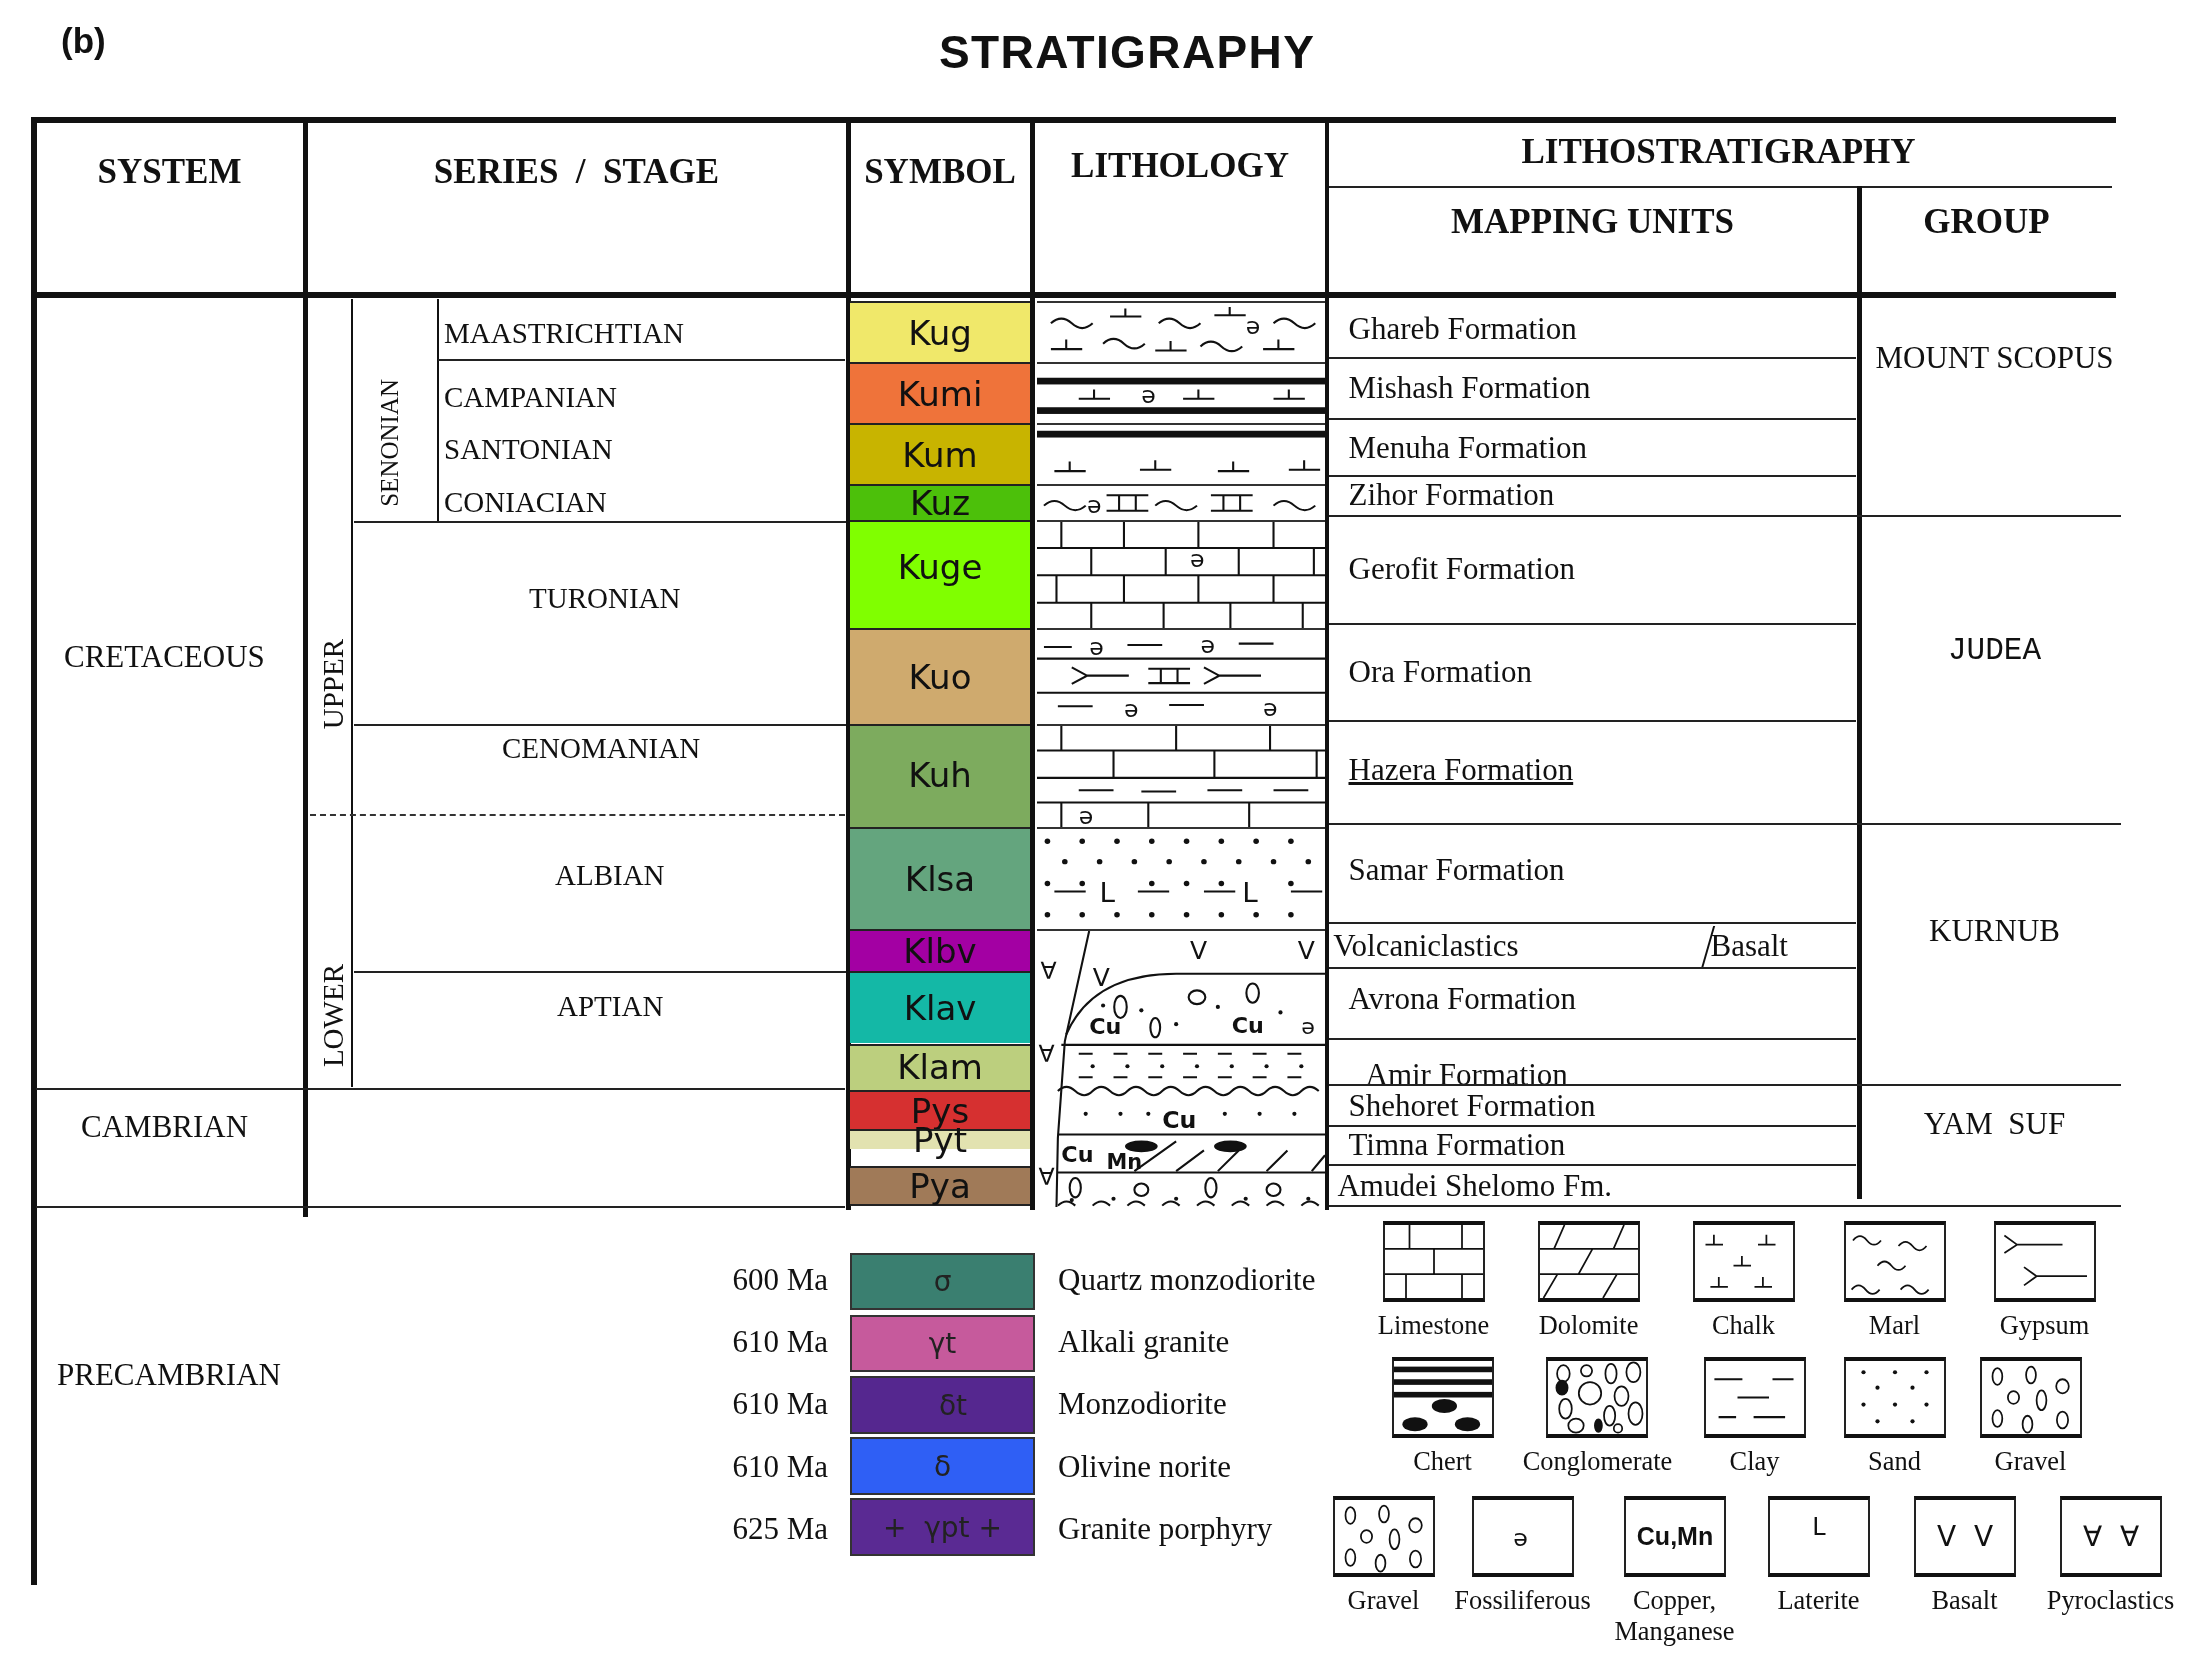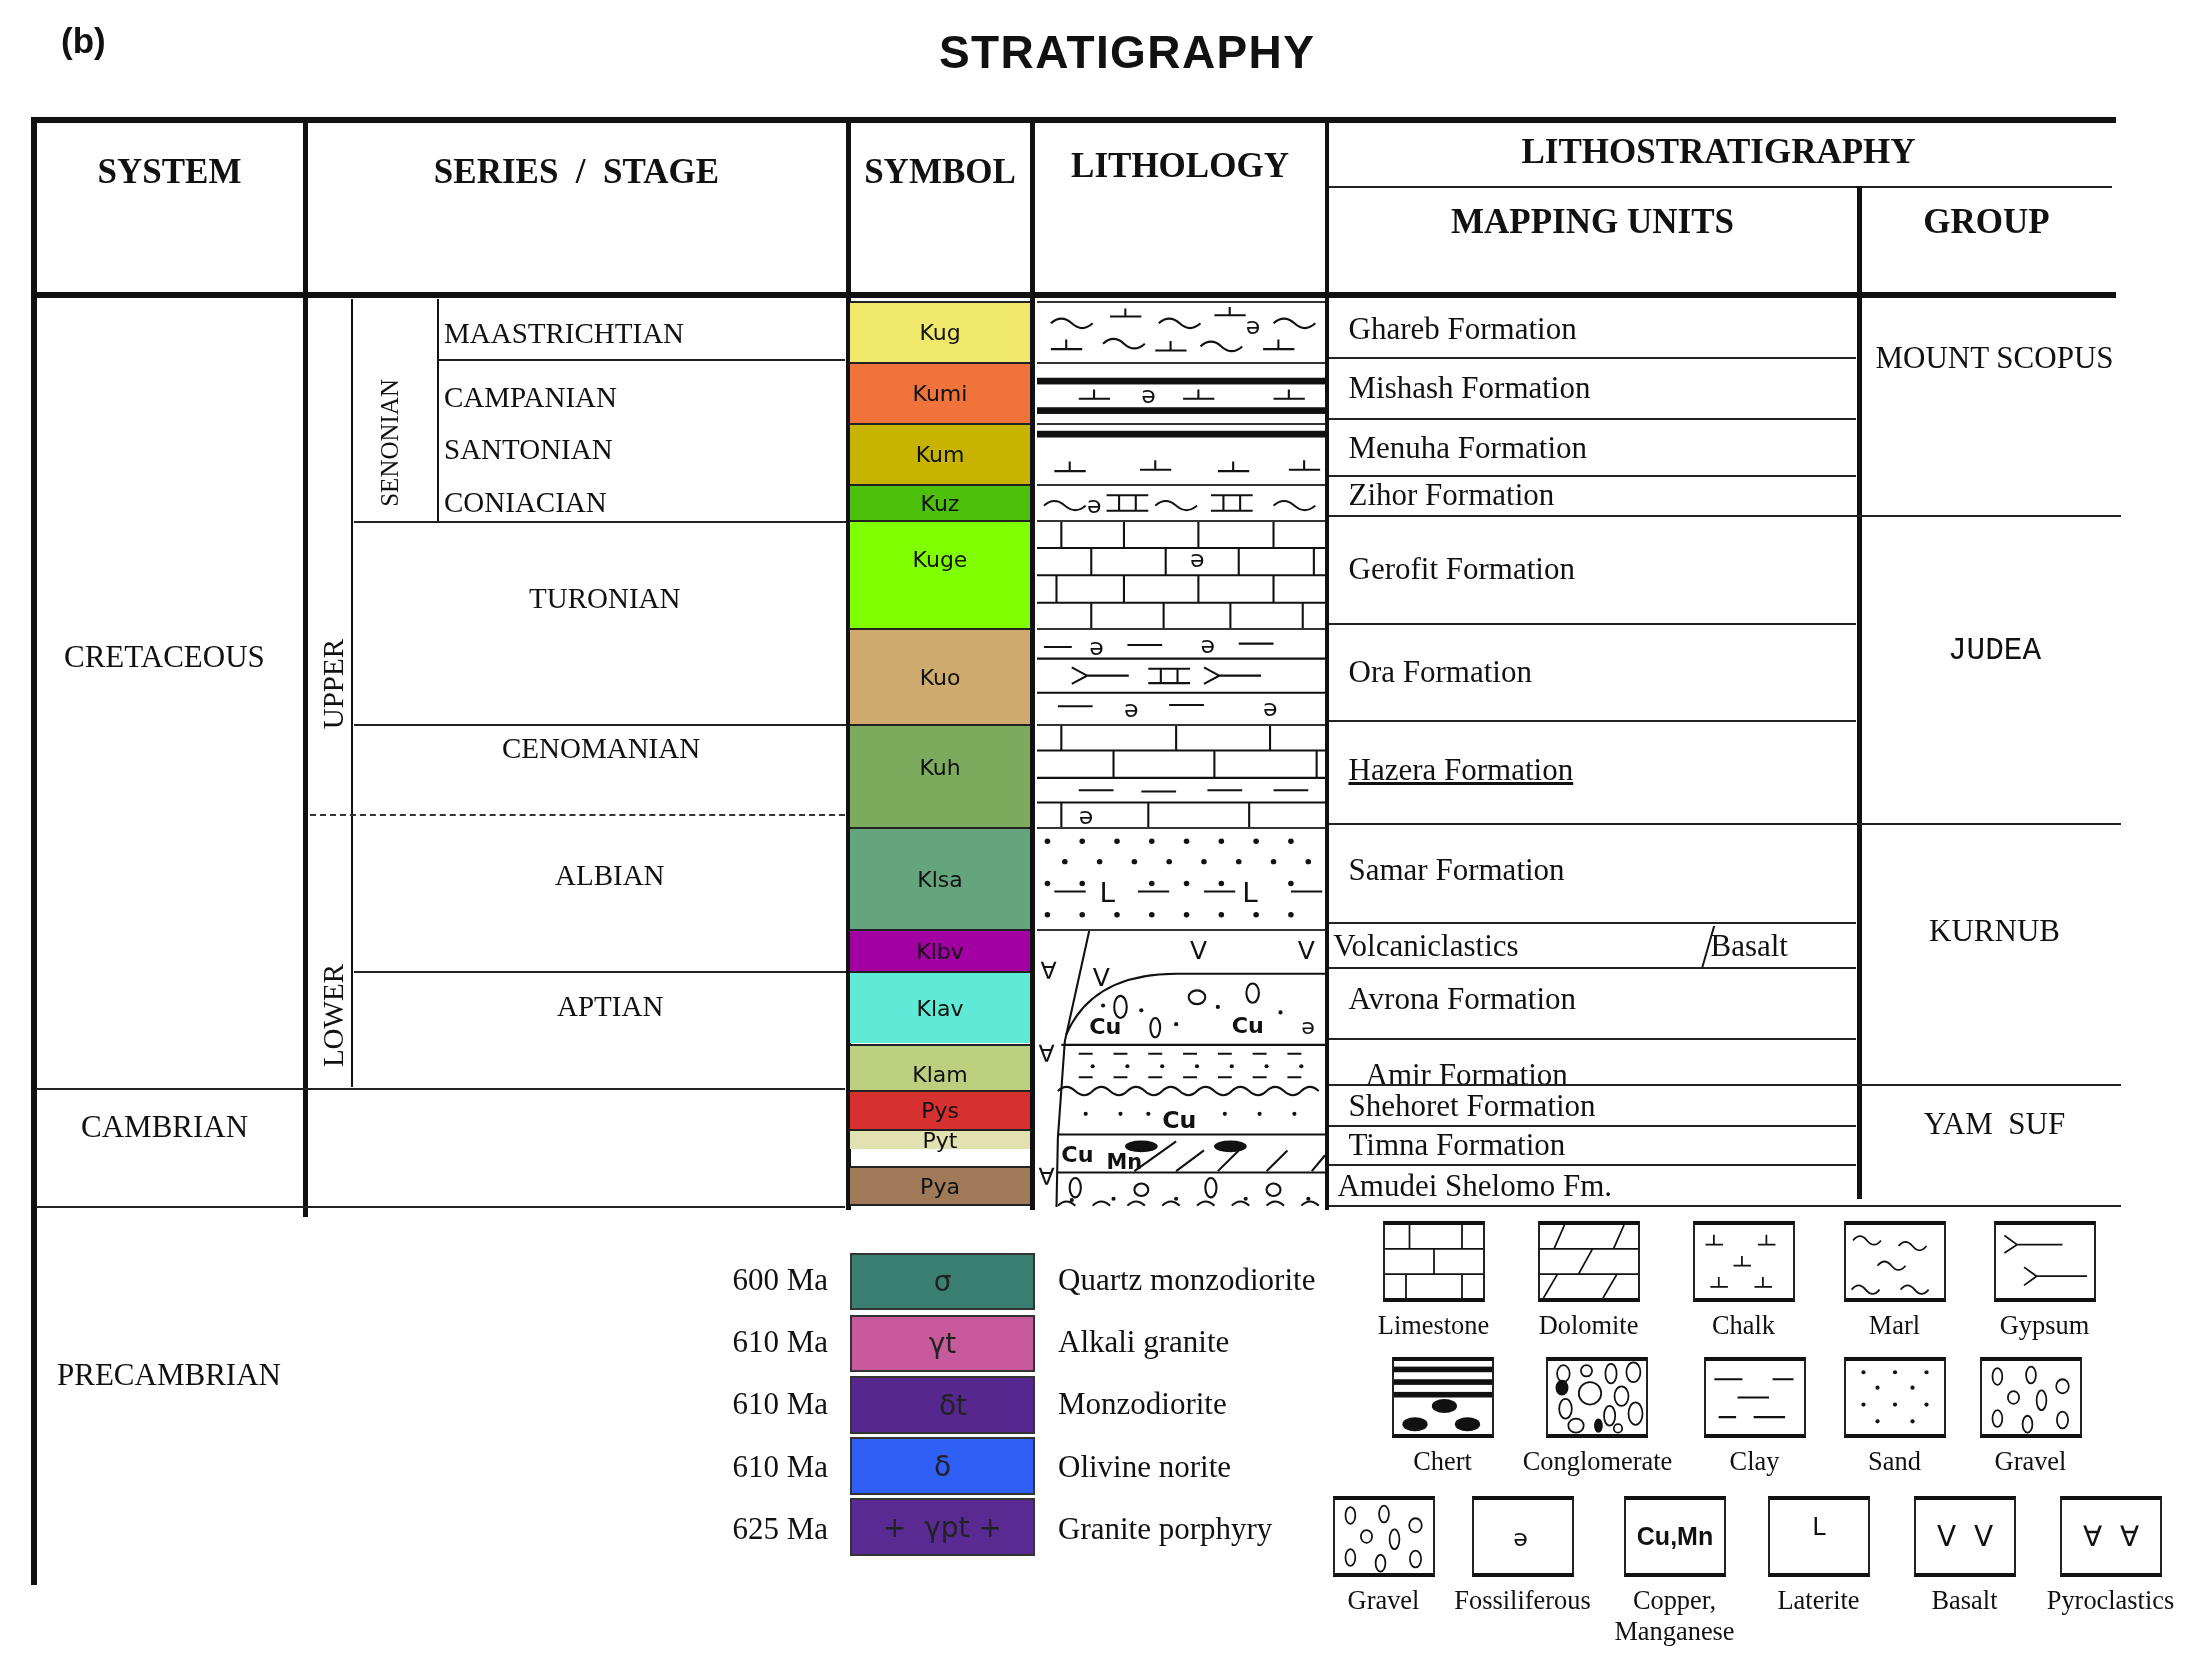--- a/index.html
+++ b/index.html
@@ -8,21 +8,21 @@
   .abs { position:absolute; }
   .hline { position:absolute; background:#222; }
   .vline { position:absolute; background:#111; }
   .fig-label { font-family:"Liberation Sans",sans-serif; font-weight:bold; font-size:35px; }
   .title { font-family:"Liberation Sans",sans-serif; font-weight:bold; font-size:46px; letter-spacing:1.4px; }
   .hdr { font-weight:bold; font-size:35px; text-align:center; }
   .txt { font-size:31px; white-space:nowrap; }
   .stage { font-size:29px; white-space:nowrap; }
   .vert { writing-mode:vertical-rl; transform:rotate(180deg); font-size:29px; white-space:nowrap; }
   .sym { position:absolute; display:flex; align-items:center; justify-content:center;
-         font-family:"DejaVu Sans","Liberation Sans",sans-serif; font-size:22px;
+         font-family:"DejaVu Sans","Liberation Sans",sans-serif; font-size:34px;
          border-top:2.1px solid #222; box-sizing:border-box; }
   .litho { position:absolute; overflow:hidden; border-top:2.1px solid #333; box-sizing:border-box; background:#fff; }
   .litho svg { width:100%; height:100%; display:block; }
   .form { position:absolute; font-size:31px; white-space:nowrap; display:flex; align-items:center; padding-left:19.5px; box-sizing:border-box; }
   .grp { position:absolute; font-size:31px; white-space:nowrap; text-align:center; }
   .pre-age { position:absolute; font-size:31px; text-align:right; width:132px; }
   .pre-box { position:absolute; display:flex; align-items:center; justify-content:center; font-family:"DejaVu Sans",sans-serif; font-size:28px; color:#222; border:2.1px solid #333; box-sizing:border-box; }
   .pre-name { position:absolute; font-size:31px; white-space:nowrap; }
   .leg-box { position:absolute; width:102px; height:81px; border-left:2.1px solid #222; border-right:2.1px solid #222; border-top:4.2px solid #111; border-bottom:4.2px solid #111; box-sizing:border-box; background:#fff; overflow:hidden; }
   .leg-box svg { width:100%; height:100%; display:block; }
@@ -88,21 +88,21 @@
   <div>
     <div class="sym" style="left:850px; top:301px;  width:180px; height:61px;  background:#f0e86a;">Kug</div>
     <div class="sym" style="left:850px; top:362px;  width:180px; height:61px;  background:#ef733a;">Kumi</div>
     <div class="sym" style="left:850px; top:423px;  width:180px; height:61px;  background:#c8b400;">Kum</div>
     <div class="sym" style="left:850px; top:484px;  width:180px; height:36px;  background:#4cc00a;">Kuz</div>
     <div class="sym" style="left:850px; top:520px;  width:180px; height:108px; background:#80ff00; align-items:flex-start; padding-top:25px;">Kuge</div>
     <div class="sym" style="left:850px; top:628px;  width:180px; height:96px; background:#cfaa6e;">Kuo</div>
     <div class="sym" style="left:850px; top:724px; width:180px; height:103px; background:#7dab5e; align-items:flex-start; padding-top:29px;">Kuh</div>
     <div class="sym" style="left:850px; top:827px; width:180px; height:102px; background:#64a57e;">Klsa</div>
     <div class="sym" style="left:850px; top:929px; width:180px; height:42px;  background:#a300a3;">Klbv</div>
-    <div class="sym" style="left:850px; top:971px; width:180px; height:72px; background:#5eead4;">Klav</div>
+    <div class="sym" style="left:850px; top:971px; width:180px; height:72px; background:#14b8a6;">Klav</div>
     <div class="sym" style="left:850px; top:1044px; width:180px; height:46px;  background:#bccf7e; align-items:flex-end; padding-bottom:2.8px;">Klam</div>
     <div class="sym" style="left:850px; top:1090px; width:180px; height:39px;  background:#d63030;">Pys</div>
     <div class="sym" style="left:850px; top:1129px; width:180px; height:20px;  background:#e2e2b0;">Pyt</div>
     <div class="sym" style="left:850px; top:1166px; width:180px; height:40px;  background:#a07a58; border-bottom:2.1px solid #222;">Pya</div>
   </div>
 
   <div>
 
     <div class="litho" style="left:1037px; top:301px; width:288px; height:61px;">
       <svg viewBox="0 0 414 87" preserveAspectRatio="none" fill="none" stroke="#111" stroke-width="3">

